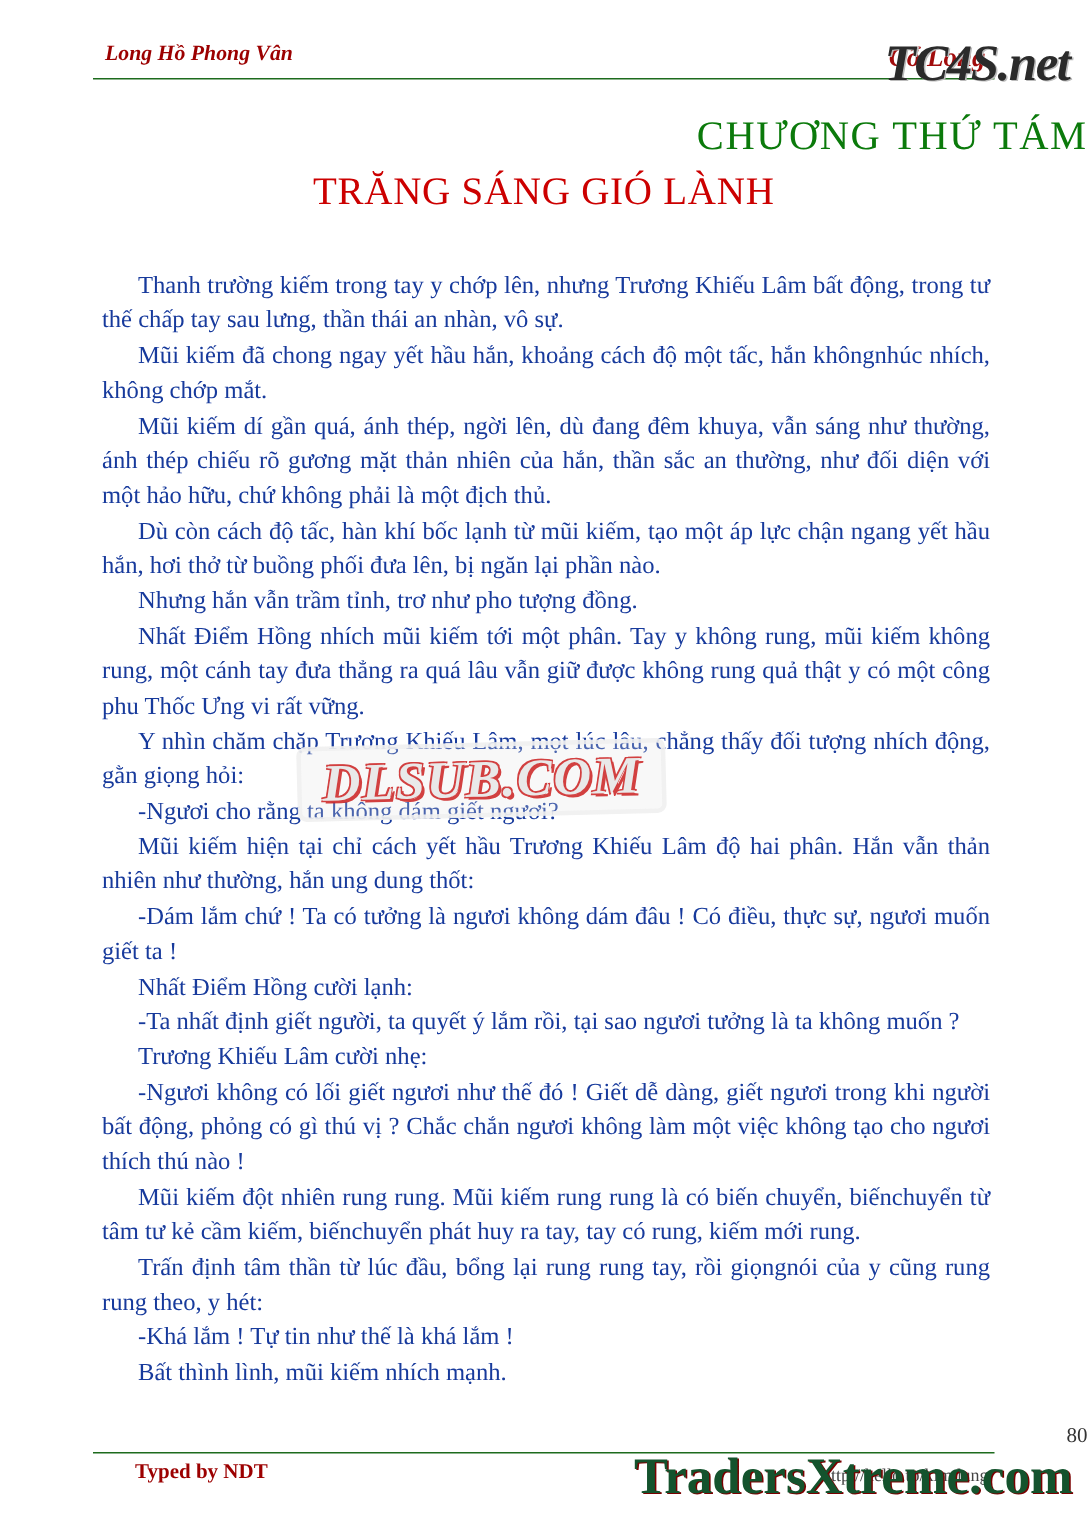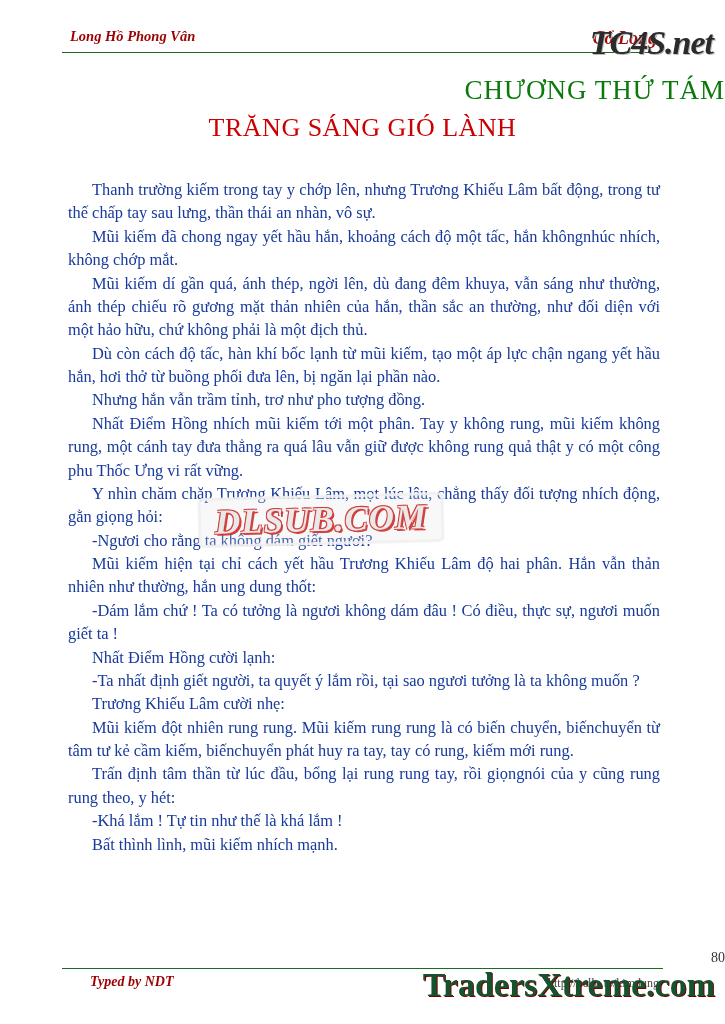--- a/index.html
+++ b/index.html
@@ -167,21 +167,20 @@
     left: 62px;
     right: 62px;
     top: 974px;
     height: 22px;
   }
   .footer-left {
     position: absolute;
     left: 28px;
     top: 0;
     font-size: 14px;
-    font-style: italic;
     font-weight: bold;
     color: #9c0000;
   }
   .footer-right {
     position: absolute;
     right: 4px;
     top: 2px;
     font-size: 12px;
     color: #444444;
   }
@@ -211,20 +210,21 @@
     <p>Dù còn cách độ tấc, hàn khí bốc lạnh từ mũi kiếm, tạo một áp lực chận ngang yết hầu hắn, hơi thở từ buồng phối đưa lên, bị ngăn lại phần nào.</p>
     <p>Nhưng hắn vẫn trầm tỉnh, trơ như pho tượng đồng.</p>
     <p>Nhất Điểm Hồng nhích mũi kiếm tới một phân. Tay y không rung, mũi kiếm không rung, một cánh tay đưa  thẳng ra quá lâu vẫn giữ được không rung quả thật y có một công phu Thốc Ưng vi rất vững.</p>
     <p>Y nhìn chăm chặp Trương Khiếu Lâm, mọt lúc lâu, chẳng thấy đối tượng nhích động, gằn giọng hỏi:</p>
     <p>-Ngươi cho rằng ta không dám giết ngươi?</p>
     <p>Mũi kiếm hiện tại chỉ cách yết hầu Trương Khiếu Lâm độ hai phân. Hắn vẫn thản nhiên như thường, hắn ung dung thốt:</p>
     <p>-Dám lắm chứ ! Ta có tưởng là ngươi không dám đâu ! Có điều, thực sự, ngươi muốn giết ta !</p>
     <p>Nhất Điểm Hồng cười lạnh:</p>
     <p>-Ta nhất định giết người, ta quyết ý lắm rồi, tại sao ngươi tưởng là ta không muốn ?</p>
     <p>Trương Khiếu Lâm cười nhẹ:</p>
+    <p>-Ngươi không có lối giết ngươi như thế đó ! Giết dễ dàng, giết ngươi trong khi người bất động, phỏng có gì thú vị ? Chắc chắn ngươi không làm một việc không tạo cho ngươi thích thú nào !</p>
     <p>Mũi kiếm đột nhiên rung rung. Mũi kiếm rung rung là có biến chuyển, biếnchuyển từ tâm tư kẻ cầm kiếm, biếnchuyển phát huy ra tay, tay có rung, kiếm mới rung.</p>
     <p>Trấn định tâm thần từ lúc đầu, bổng lại rung rung tay, rồi giọngnói của y cũng rung rung theo, y hét:</p>
     <p>-Khá lắm ! Tự tin như thế là khá lắm !</p>
     <p>Bất thình lình, mũi kiếm nhích mạnh.</p>
   </div>
 
   <div class="wm-dlsub">DLSUB.COM</div>
 
   <div class="page-number">80</div>
   <div class="footer-rule"></div>

